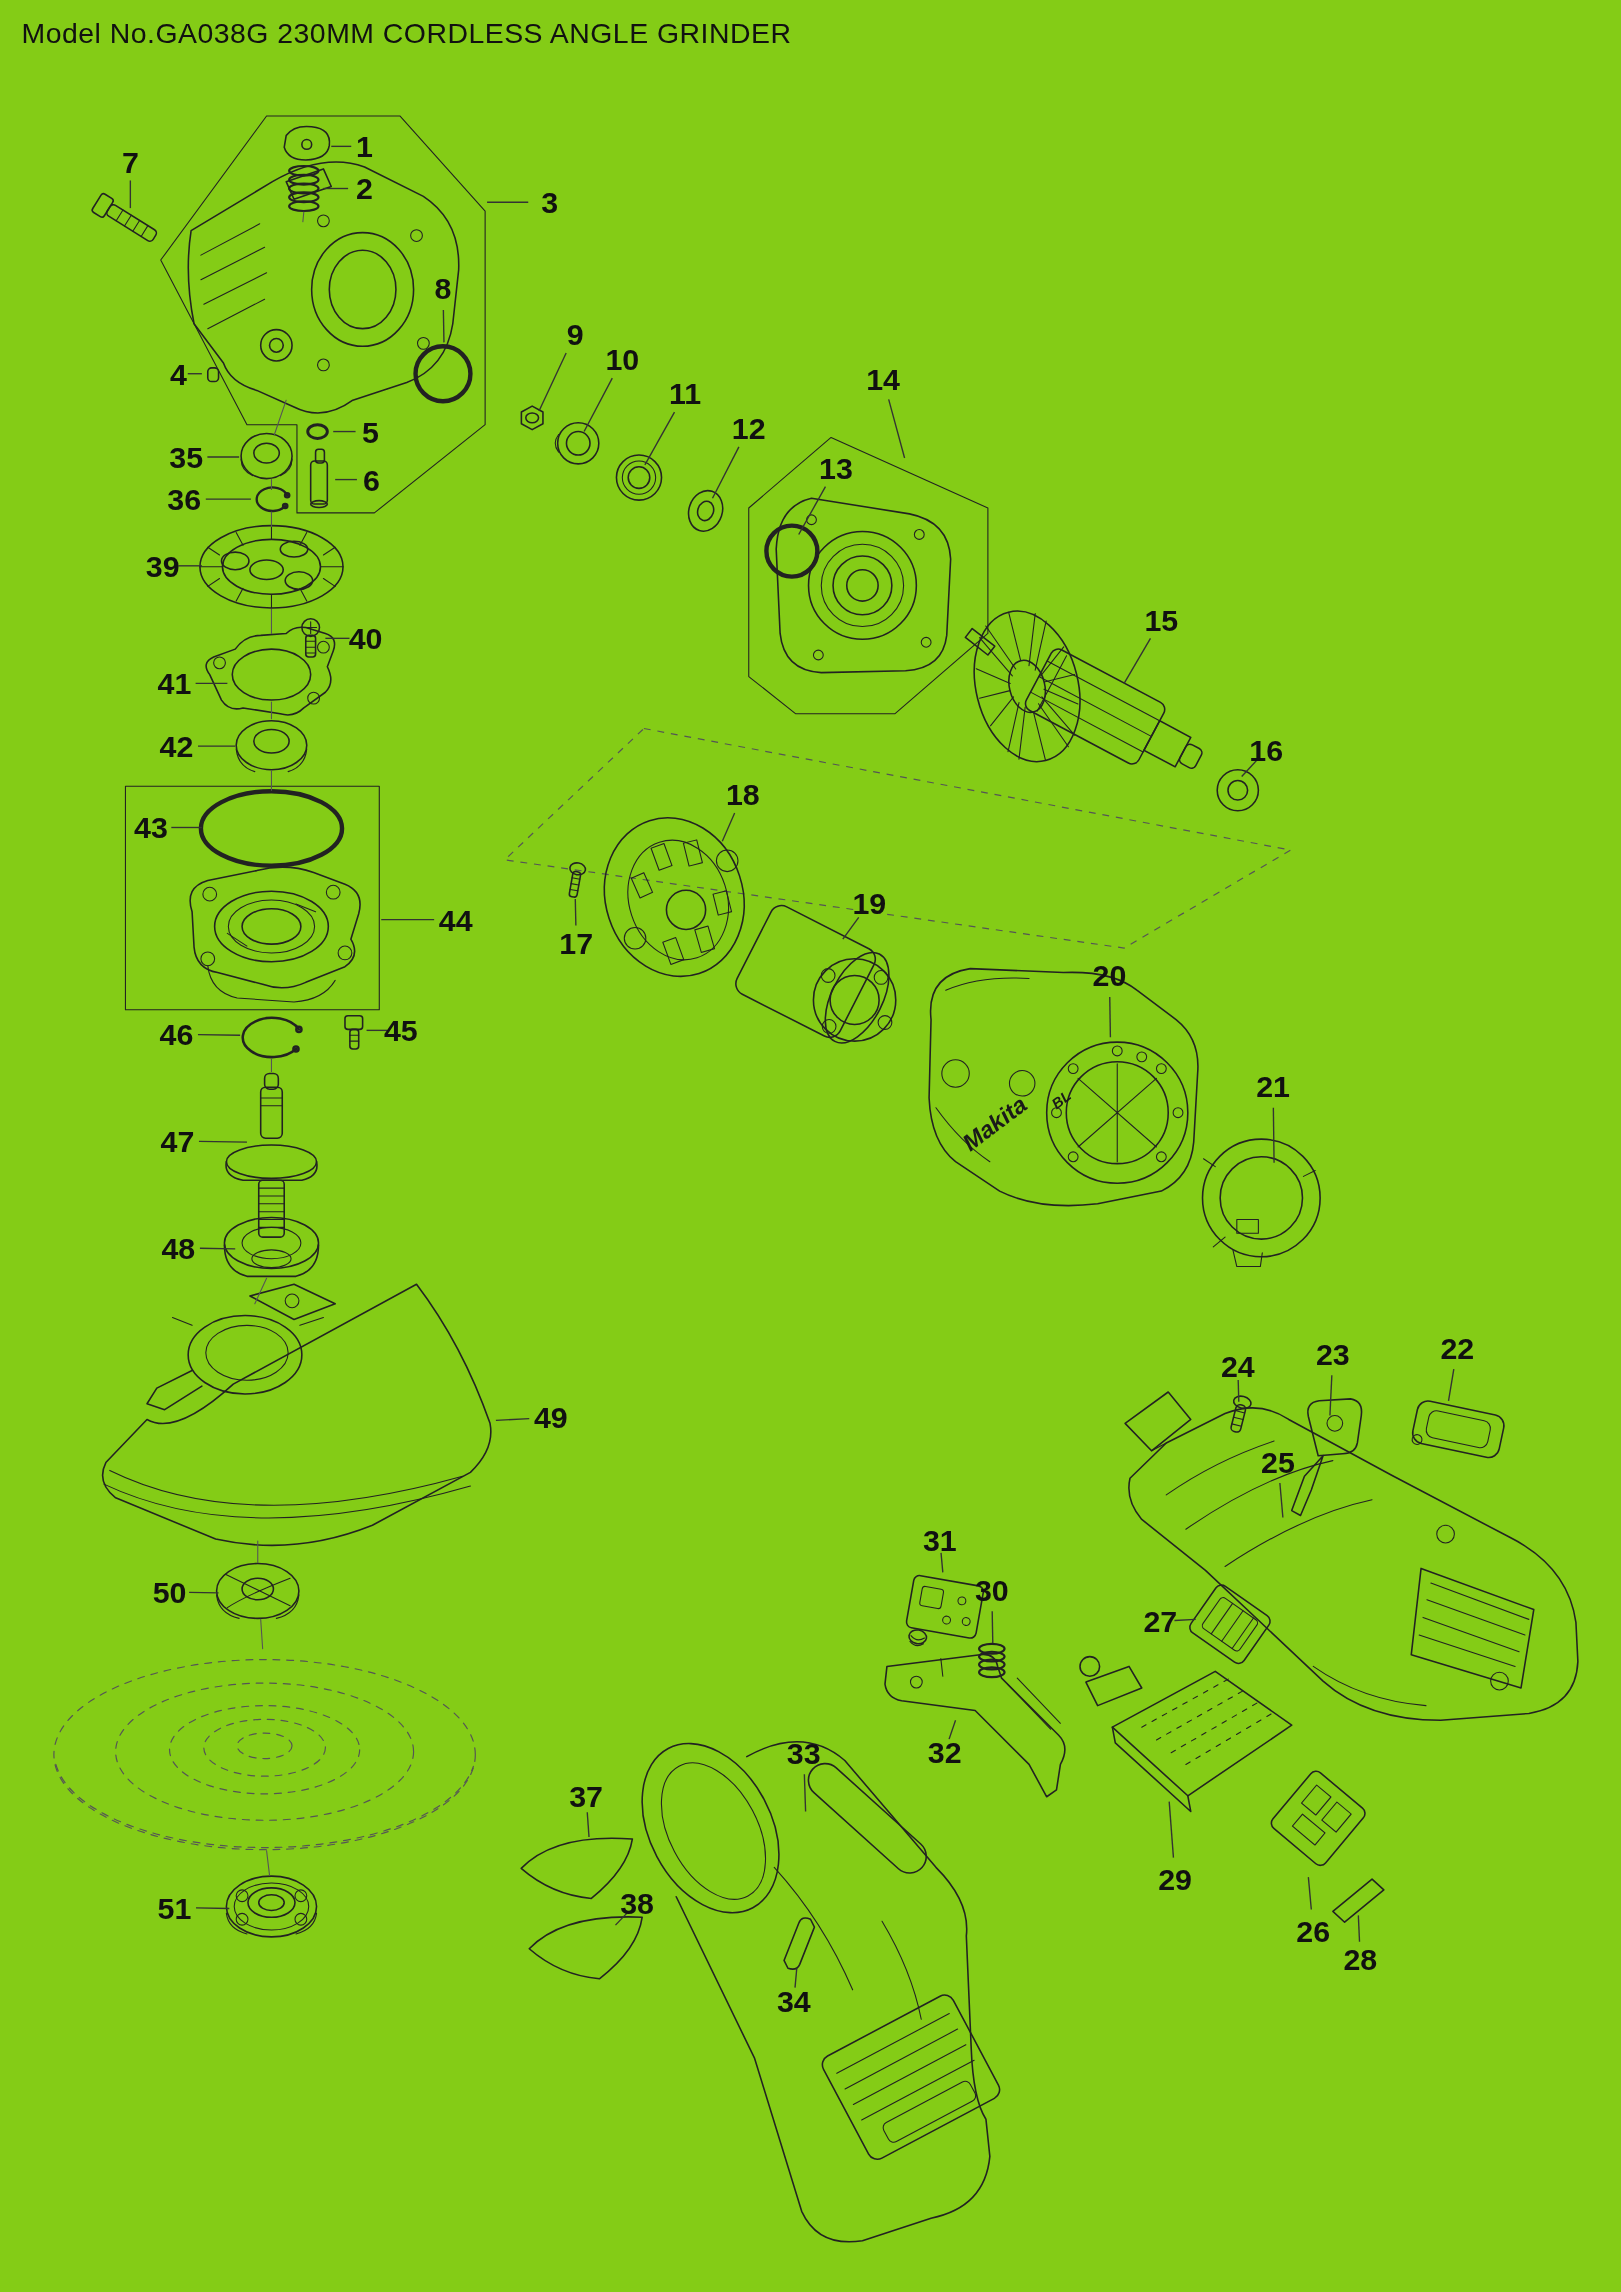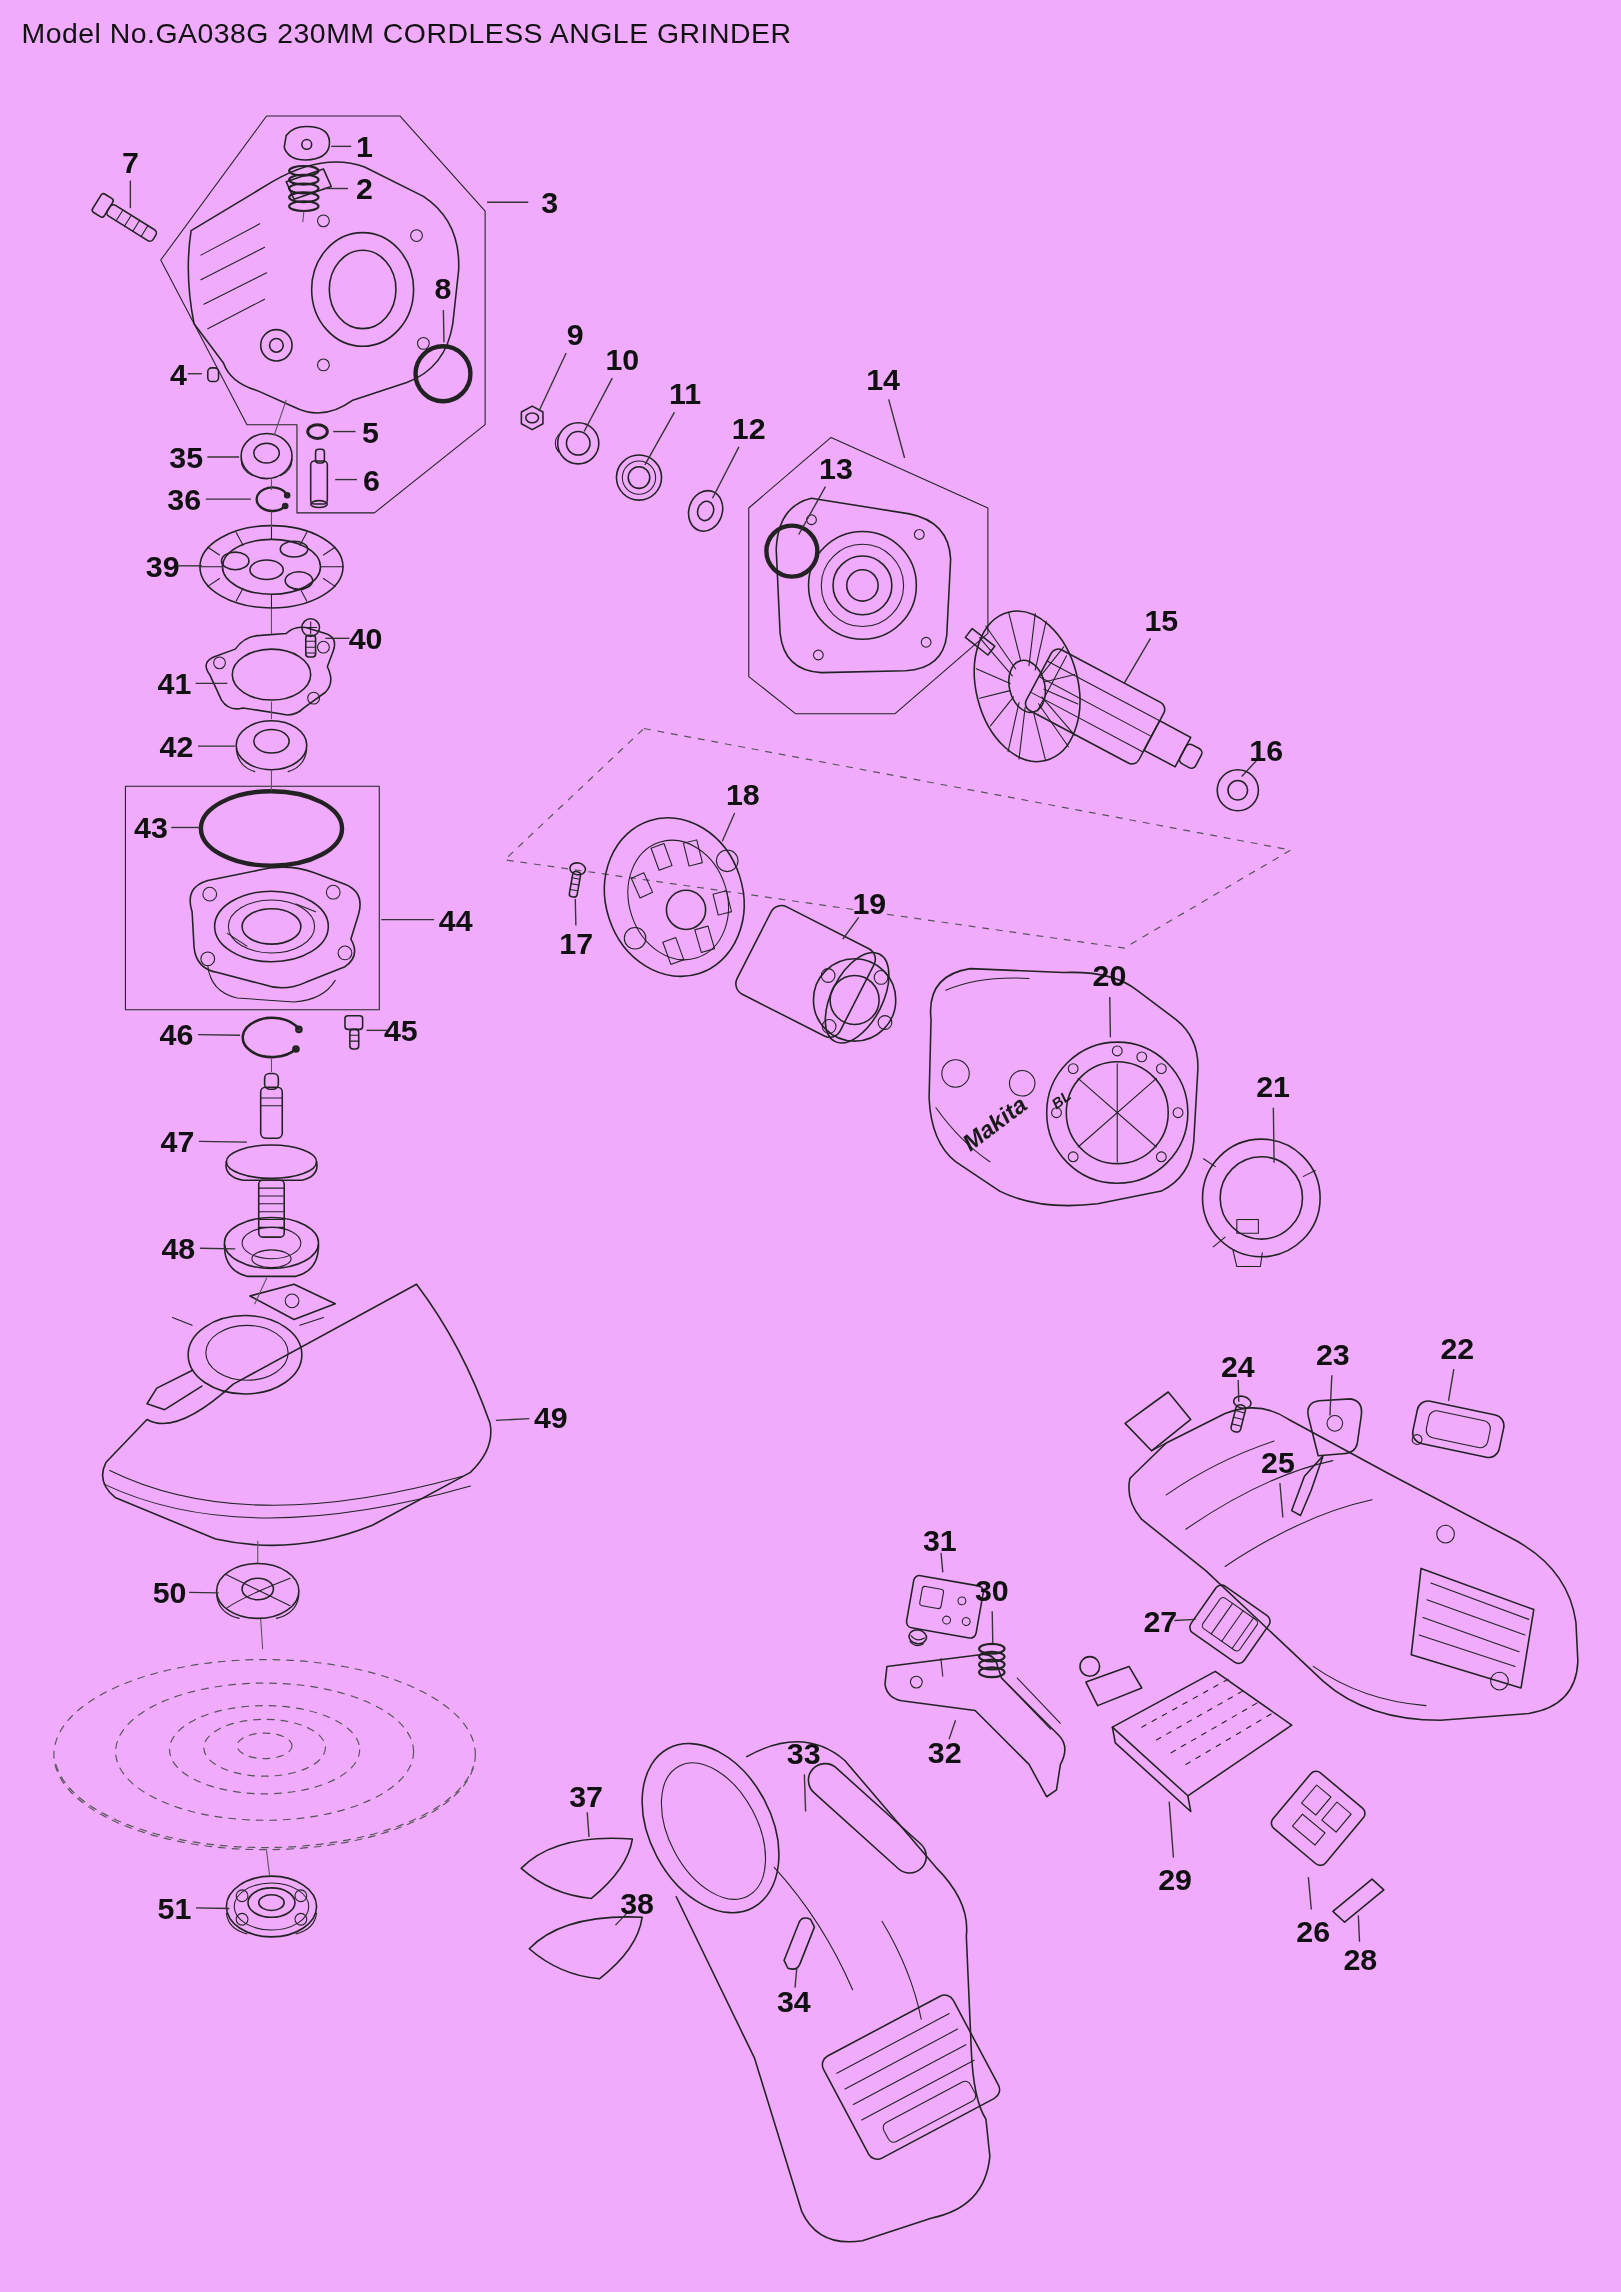--- a/index.html
+++ b/index.html
@@ -1,16 +1,16 @@
 <!DOCTYPE html>
 <html><head>
 <meta charset="utf-8">
 <style>
   html,body{margin:0;padding:0;background:#ffffff;}
-  .page{position:relative;width:1621px;height:2293px;background:#f0abfc;overflow:hidden;}
+  .page{position:relative;width:1621px;height:2293px;background:#84cc16;overflow:hidden;}
   svg{display:block;}
   text{font-family:"Liberation Sans",sans-serif;}
   .title-text{font-size:29px;fill:#111;letter-spacing:.5px;}
   .callout-num{font-size:31px;font-weight:bold;fill:#111;}
   .art{stroke:#222;fill:none;stroke-width:1.6;stroke-linejoin:round;stroke-linecap:round;}
   .thin{stroke-width:1.1;}
   .oring{stroke-width:4.5;}
   .leader{stroke:#333;stroke-width:1.4;}
   .dash{stroke:#555;stroke-width:1.2;stroke-dasharray:7 7;fill:none;}
   .brand{font-size:24px;font-weight:bold;font-style:italic;fill:#1a1a1a;}

